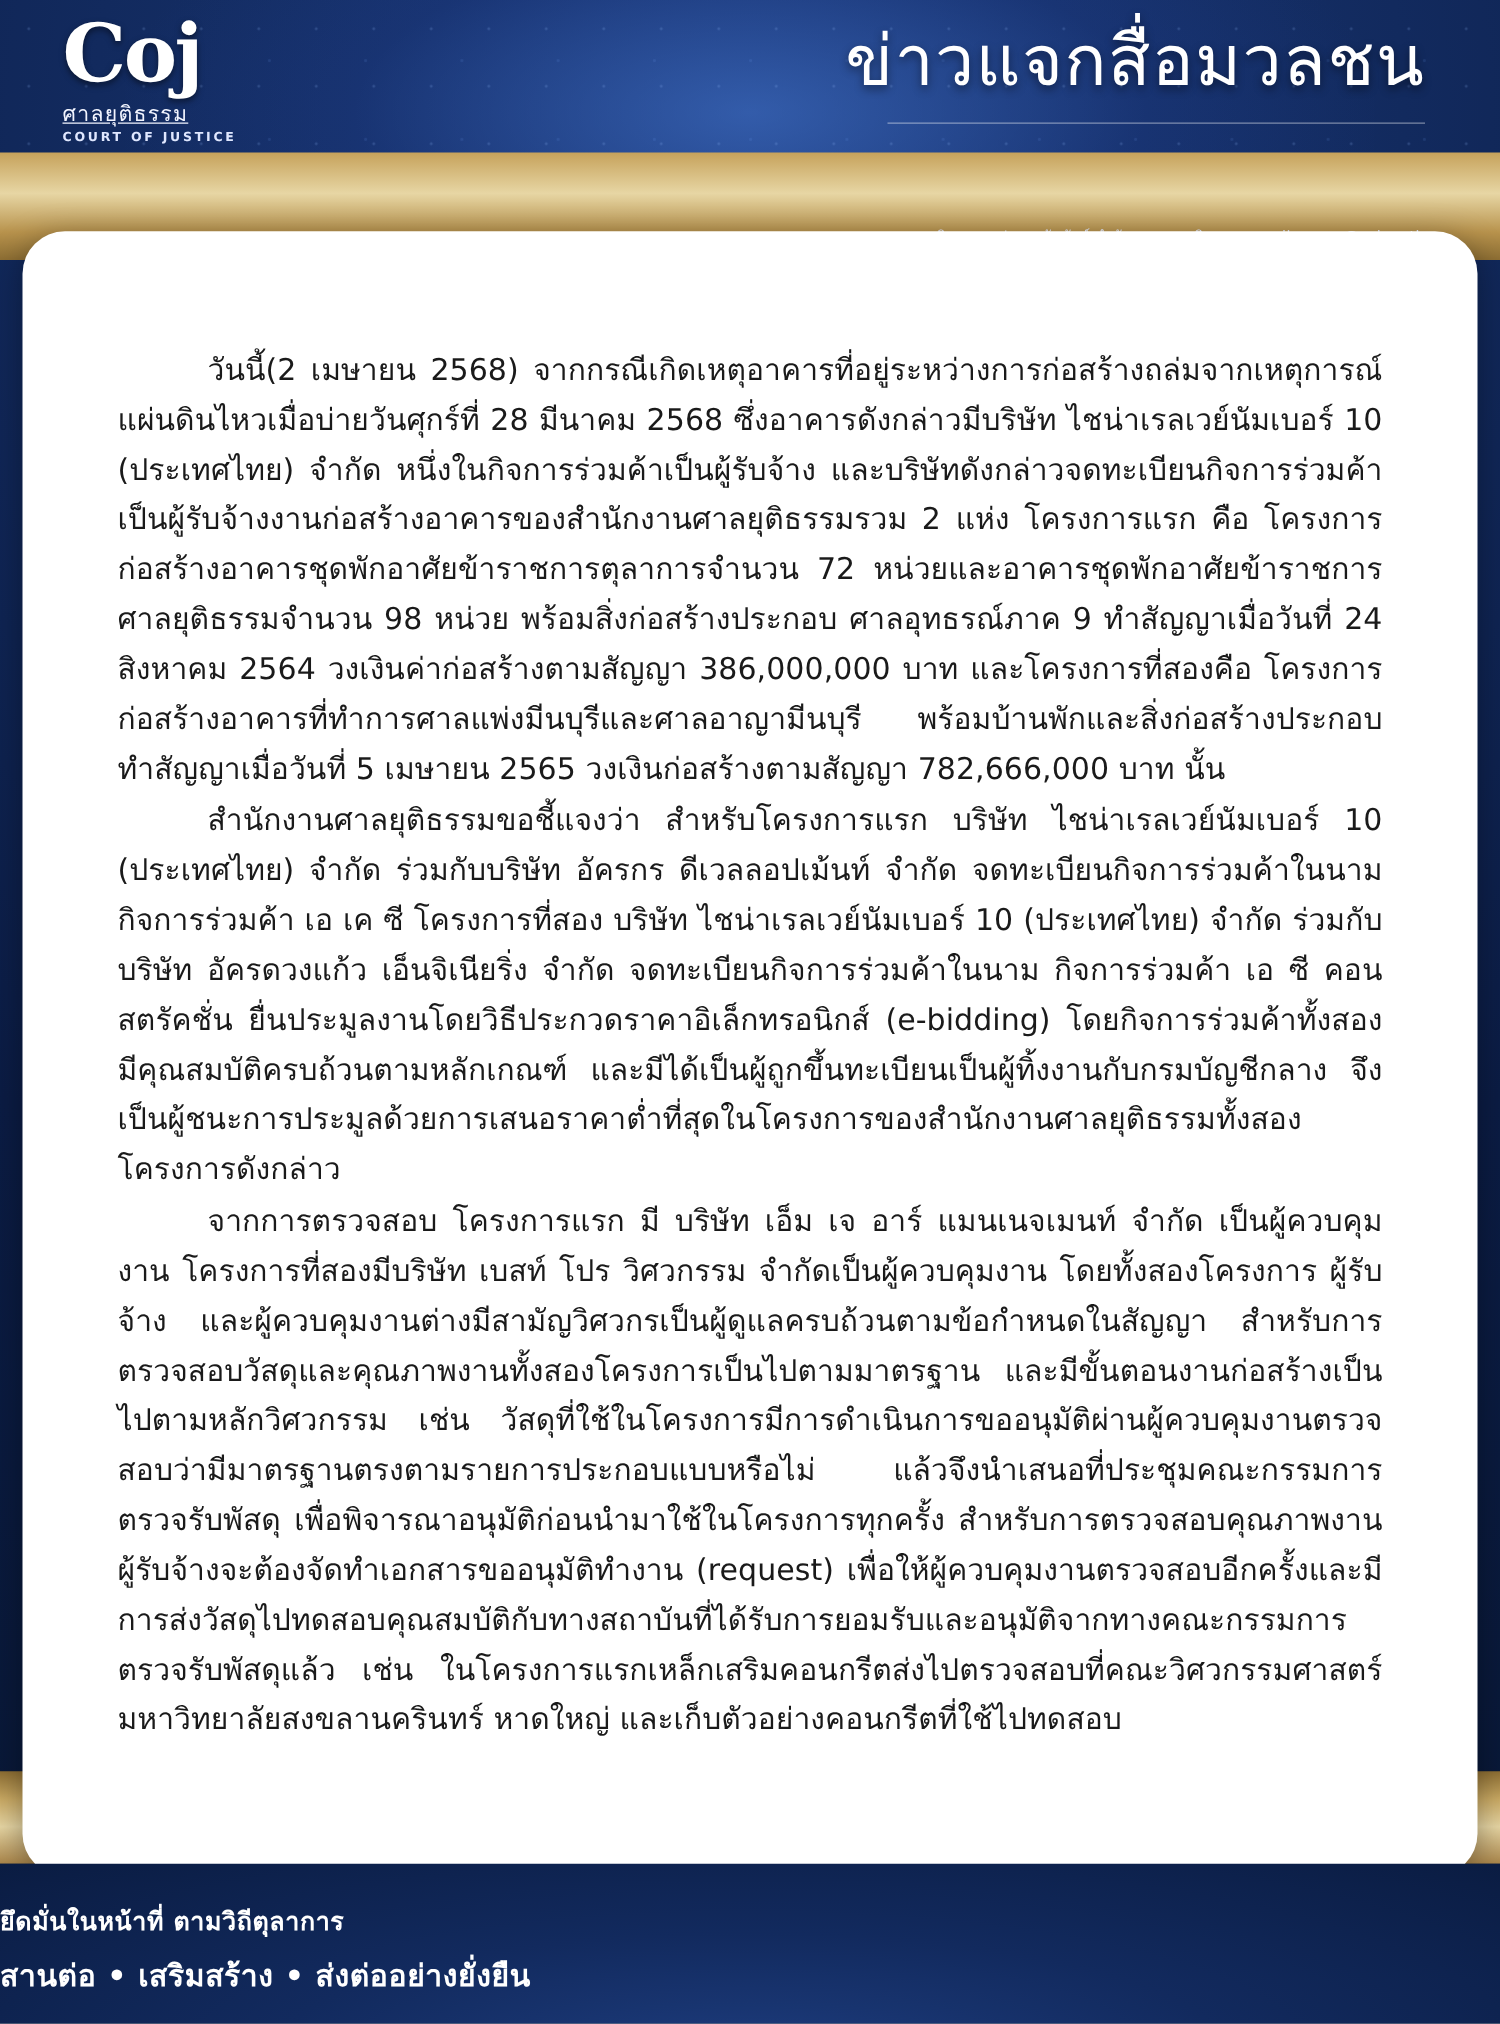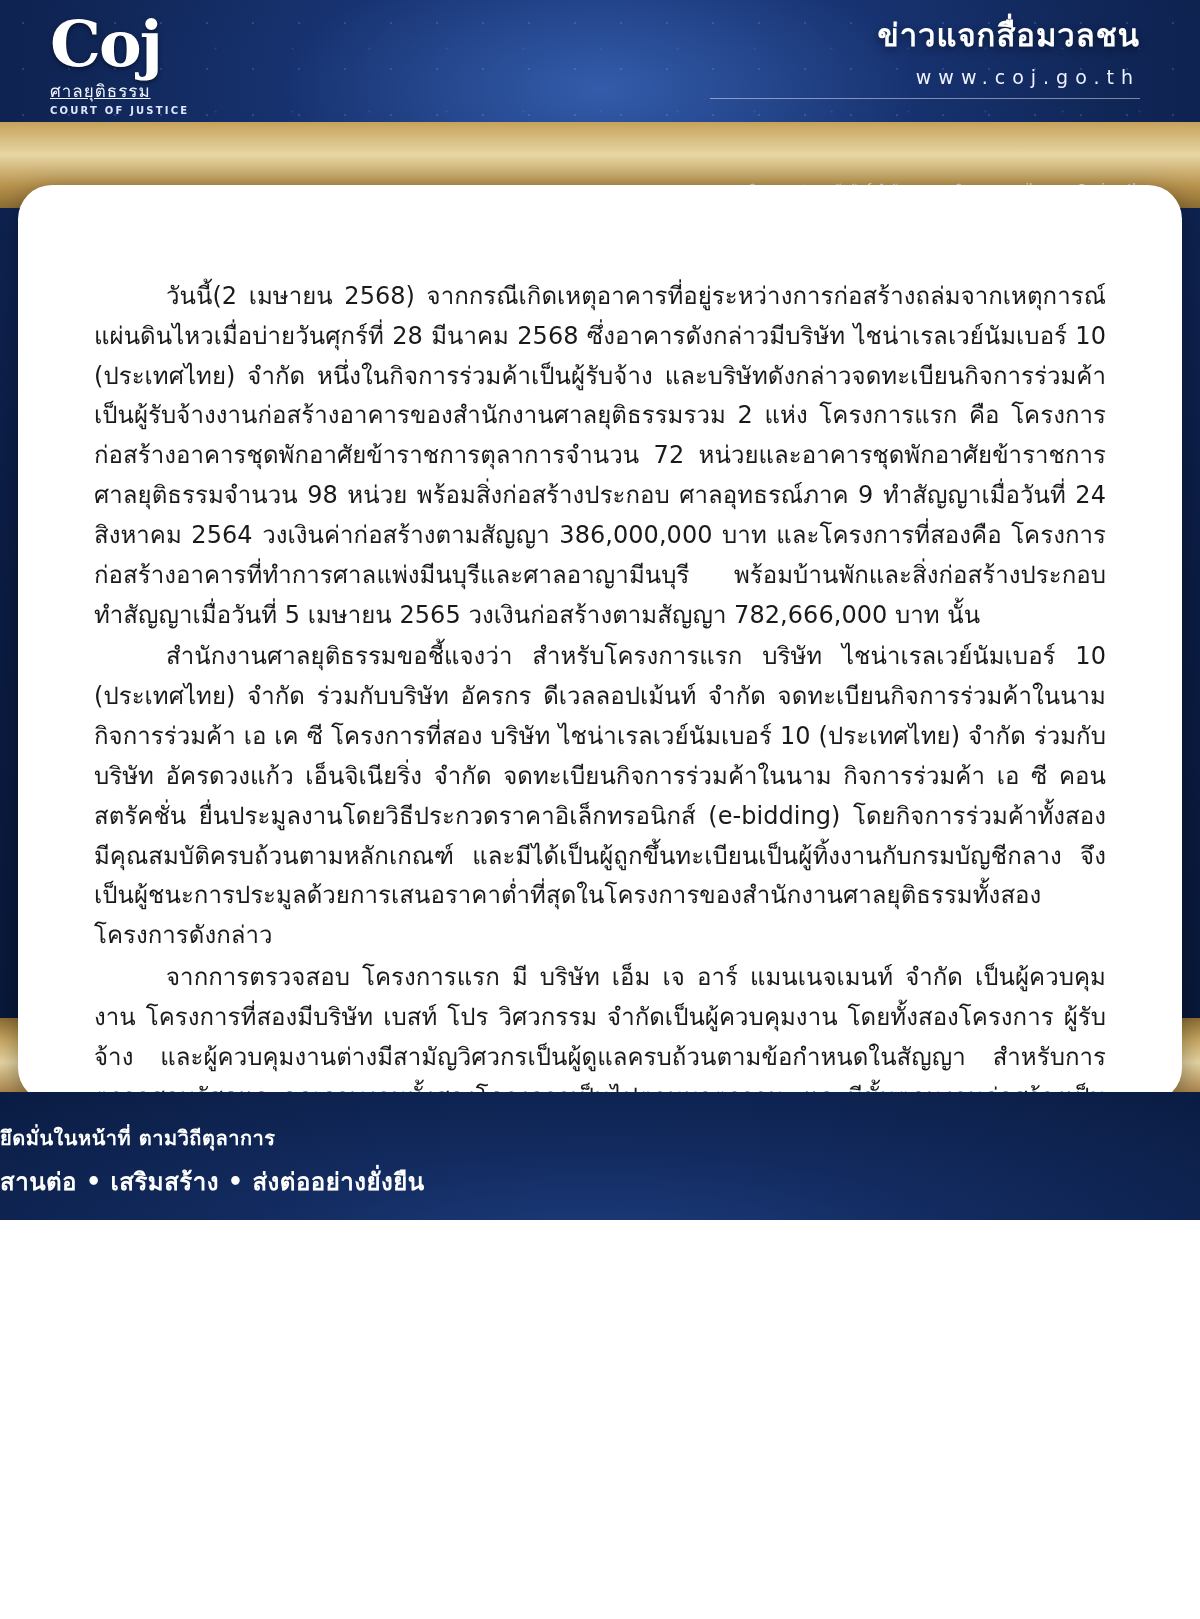--- a/index.html
+++ b/index.html
@@ -10,21 +10,21 @@
     width: 1200px;
     height: 1619px;
     font-family: "DejaVu Sans", "Liberation Sans", sans-serif;
     background: #ffffff;
     overflow: hidden;
   }
 
   .page {
     position: relative;
     width: 1200px;
-    height: 1220px;
+    height: 1619px;
     background:
       radial-gradient(circle at 50% 6%, #1c3a7a 0%, #122a5e 32%, #0b1c44 60%, #081734 100%);
     overflow: hidden;
   }
 
   
   .hdr-glow {
     position: absolute;
     top: -120px;
     left: 50%;
@@ -96,22 +96,22 @@
   }
 
   .hdr-right {
     position: absolute;
     right: 60px;
     top: 18px;
     text-align: right;
     color: #ffffff;
   }
   .hdr-title {
-    font-size: 31px;
-    font-weight: bold;
+    font-size: 56px;
+    font-weight: normal;
     letter-spacing: 1px;
     line-height: 1.15;
     text-shadow: 0 3px 8px rgba(0,0,0,.45);
     margin-left: 24px;
   }
   .hdr-url {
     margin-top: 12px;
     font-size: 19px;
     letter-spacing: 7px;
     color: #eef3ff;
@@ -216,21 +216,20 @@
   <div class="footer-arc"></div>
 
   <div class="logo">
     <div class="logo-mark">Coj</div>
     <div class="logo-sub-th">ศาลยุติธรรม</div>
     <div class="logo-sub-en">COURT OF JUSTICE</div>
   </div>
 
   <div class="hdr-right">
     <div class="hdr-title">ข่าวแจกสื่อมวลชน</div>
-    <div class="hdr-url">www.coj.go.th</div>
   </div>
   <div class="hdr-sep"></div>
   <div class="hdr-right" style="top:150px;">
     <div class="hdr-contact">กองสารนิเทศและประชาสัมพันธ์ สำนักงานศาลยุติธรรม  e-mail : news@coj.go.th</div>
   </div>
 
   <div class="card">
     <div class="card-inner">
       <div class="doc-body">
         <p>วันนี้(2 เมษายน 2568) จากกรณีเกิดเหตุอาคารที่อยู่ระหว่างการก่อสร้างถล่มจากเหตุการณ์แผ่นดินไหวเมื่อบ่ายวันศุกร์ที่ 28 มีนาคม 2568 ซึ่งอาคารดังกล่าวมีบริษัท ไชน่าเรลเวย์นัมเบอร์ 10 (ประเทศไทย) จำกัด หนึ่งในกิจการร่วมค้าเป็นผู้รับจ้าง และบริษัทดังกล่าวจดทะเบียนกิจการร่วมค้าเป็นผู้รับจ้างงานก่อสร้างอาคารของสำนักงานศาลยุติธรรมรวม 2 แห่ง โครงการแรก คือ โครงการก่อสร้างอาคารชุดพักอาศัยข้าราชการตุลาการจำนวน 72 หน่วยและอาคารชุดพักอาศัยข้าราชการศาลยุติธรรมจำนวน 98 หน่วย พร้อมสิ่งก่อสร้างประกอบ ศาลอุทธรณ์ภาค 9 ทำสัญญาเมื่อวันที่ 24 สิงหาคม 2564 วงเงินค่าก่อสร้างตามสัญญา 386,000,000 บาท และโครงการที่สองคือ โครงการก่อสร้างอาคารที่ทำการศาลแพ่งมีนบุรีและศาลอาญามีนบุรี พร้อมบ้านพักและสิ่งก่อสร้างประกอบ ทำสัญญาเมื่อวันที่ 5 เมษายน 2565 วงเงินก่อสร้างตามสัญญา 782,666,000 บาท นั้น</p>

